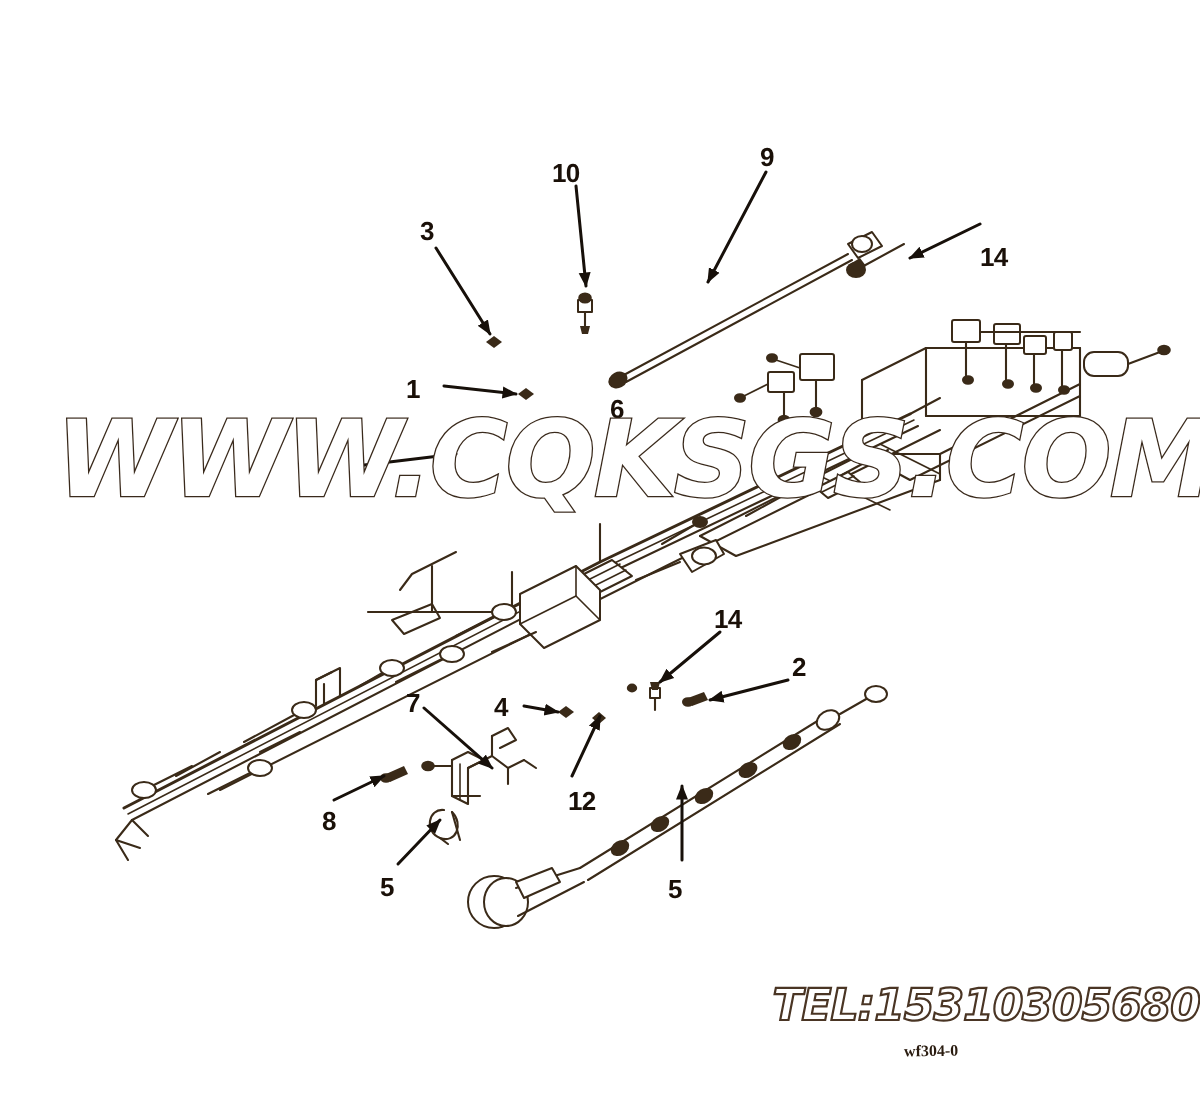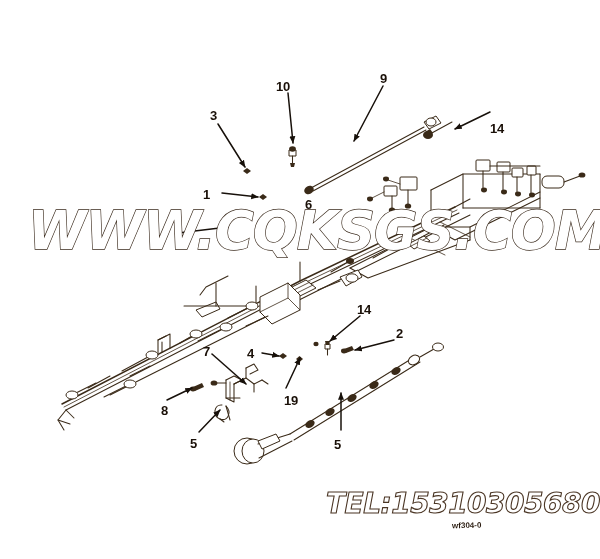--- a/index.html
+++ b/index.html
@@ -52,34 +52,34 @@
   }
   #phone-block {
     position: absolute;
     left: 300px;
     top: 487px;
     width: 300px;
     text-align: right;
     font-family: "DejaVu Sans", sans-serif;
     font-style: italic;
     font-weight: bold;
-    font-size: 28px;
+    font-size: 22px;
     line-height: 34px;
     letter-spacing: -0.5px;
     color: #ffffff;
     -webkit-text-stroke: 1.1px #4a3524;
     white-space: nowrap;
     pointer-events: none;
   }
   #phone-block .tel-line { display: block; }
   #part-code {
     position: absolute;
     left: 452px;
     top: 521px;
-    font-family: Liberation Sans, sans-serif;
+    font-family: Liberation Serif, serif;
     font-weight: bold;
     font-size: 8px;
     color: #2a1c10;
     letter-spacing: 0px;
     transform: rotate(-1deg);
     white-space: nowrap;
   }
 </style>
 </head>
 <body>
@@ -324,21 +324,21 @@
       <div class="callout" style="left: 210px; top: 109px;">3</div>
       <div class="callout" style="left: 276px; top: 80px;">10</div>
       <div class="callout" style="left: 380px; top: 72px;">9</div>
       <div class="callout" style="left: 490px; top: 98px; margin-top: 24px;">14</div>
       <div class="callout" style="left: 203px; top: 188px;">1</div>
       <div class="callout" style="left: 305px; top: 198px;">6</div>
       <div class="callout" style="left: 357px; top: 303px;">14</div>
       <div class="callout" style="left: 396px; top: 327px;">2</div>
       <div class="callout" style="left: 203px; top: 345px;">7</div>
       <div class="callout" style="left: 247px; top: 347px;">4</div>
-      <div class="callout" style="left: 284px; top: 394px;">19</div>
+      <div class="callout" style="left: 284px; top: 394px;">12</div>
       <div class="callout" style="left: 161px; top: 404px;">8</div>
       <div class="callout" style="left: 190px; top: 437px;">5</div>
       <div class="callout" style="left: 334px; top: 438px;">5</div>
     </div>
 
   <div id="watermark">WWW.CQKSGS.COM</div>
 
   <div id="phone-block">
     <span class="tel-line">TEL:15310305680</span>
   </div>

